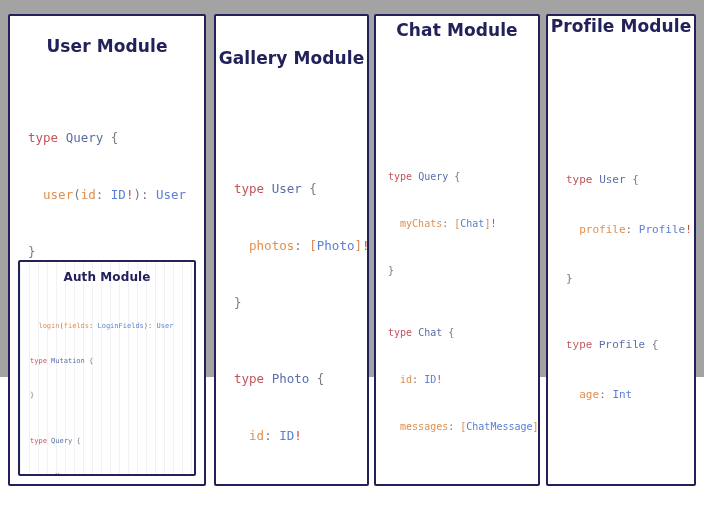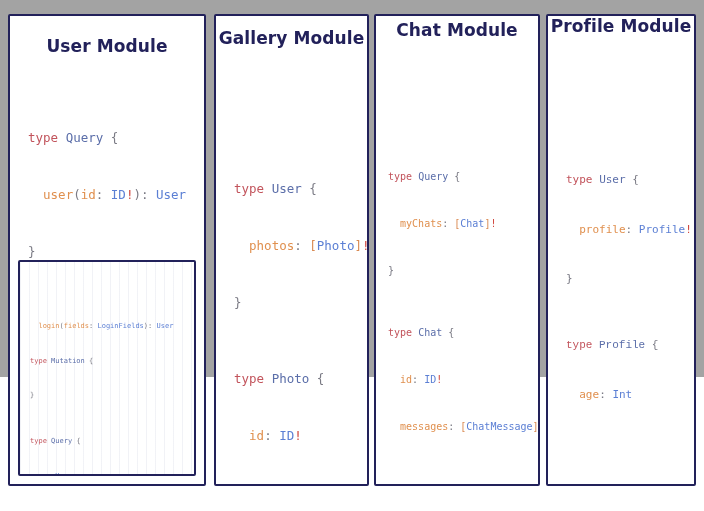--- a/index.html
+++ b/index.html
@@ -40,21 +40,21 @@
   .panel-title {
     text-align: center;
     font-weight: bold;
     color: #22215a;
     letter-spacing: 0.1px;
     font-family: "DejaVu Sans", "Liberation Sans", sans-serif;
   }
 
   
   .p-user   .panel-title { font-size: 17px; margin-top: 20px; }
-  .p-gal    .panel-title { font-size: 17px; margin-top: 12px; }
+  .p-gal    .panel-title { font-size: 17px; margin-top: 32px; }
   .p-chat   .panel-title { font-size: 17px; margin-top: 4px; }
   .p-prof   .panel-title { font-size: 17px; }
   .p-auth   .panel-title { font-size: 12px; margin-top: 8px; }
 
   
   .code {
     font-family: "DejaVu Sans Mono", "Liberation Mono", monospace;
     white-space: pre;
     color: #555555;
     position: absolute;
@@ -115,20 +115,21 @@
         <span class="ln"><span class="p">}</span></span>
         <span class="ln blk2"><span class="k">type</span> <span class="tn">User</span> <span class="p">{</span></span>
         <span class="ln">  <span class="f">username</span><span class="p">:</span> <span class="t">String</span><span class="ex">!</span></span>
         <span class="ln"><span class="p">}</span></span>
       </div>
     </div>
 
     <div class="panel p-auth" style="left:8px; top:244px; width:178px; height:216px;">
       <div class="grid-texture"></div>
       <div class="panel-inner">
+        <div class="panel-title">Auth Module</div>
 
         <div class="code">
           <span class="ln">  <span class="f">login</span><span class="p">(</span><span class="f">fields</span><span class="p">:</span> <span class="t">LoginFields</span><span class="p">):</span> <span class="t">User</span></span>
           <span class="ln"><span class="k">type</span> <span class="tn">Mutation</span> <span class="p">{</span></span>
           <span class="ln"><span class="p">}</span></span>
           <span class="ln blk2"><span class="k">type</span> <span class="tn">Query</span> <span class="p">{</span></span>
           <span class="ln">  <span class="f">me</span><span class="p">:</span> <span class="t">User</span></span>
           
           
           

